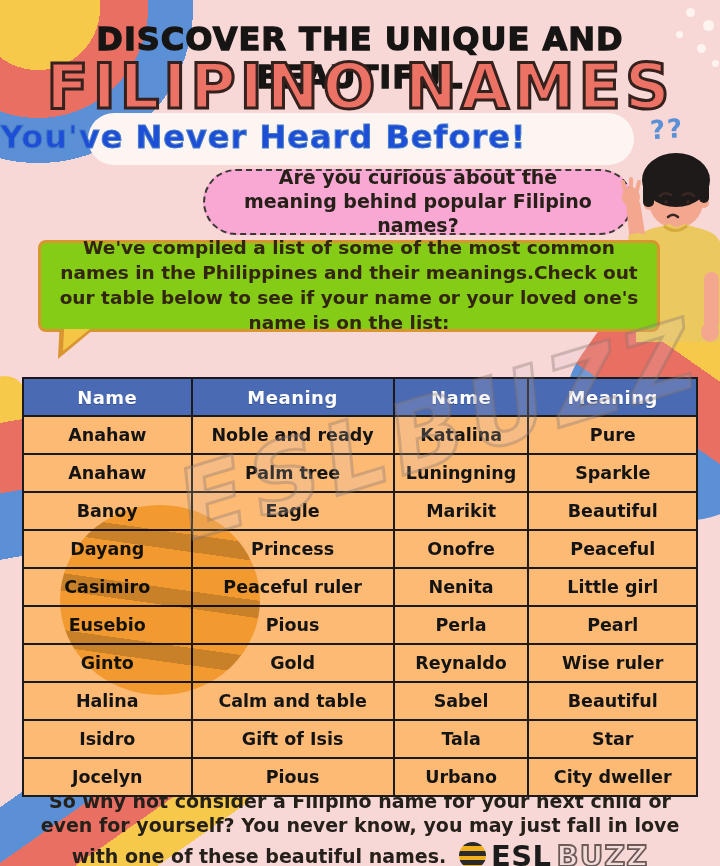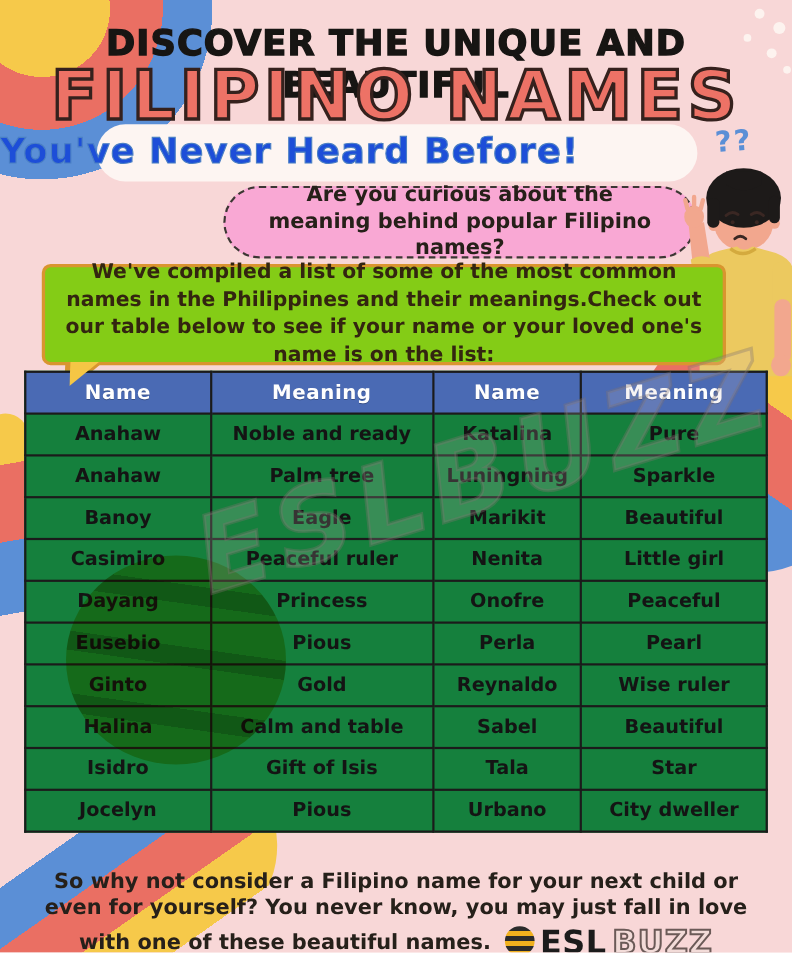--- a/index.html
+++ b/index.html
@@ -81,21 +81,21 @@
   
   .qmarks {
     position:absolute; left:650px; top:114px; z-index:2;
     font-size:26px; font-weight:900; color:#5b8fd6; transform:rotate(-4deg);
     letter-spacing:2px;
   }
   .character { position:absolute; left:600px; top:142px; width:120px; height:210px; z-index:2; }
 
   
   .table-wrap { position:absolute; left:22px; top:337px; width:676px; z-index:3; }
-  table.names { width:100%; border-collapse:collapse; table-layout:fixed; background:#15803d; }
+  table.names { width:100%; border-collapse:collapse; table-layout:fixed; background:#fdba74;margin-top:40px; }
   table.names col.c1 { width:25%; } table.names col.c2 { width:30%; }
   table.names col.c3 { width:20%; } table.names col.c4 { width:25%; }
   table.names th {
     background:#4a6ab4; color:#fefefe; font-size:18px; font-weight:800;
     border:2.5px solid #1b1b1b; height:38px; letter-spacing:.5px;
     text-shadow:0 1px 0 rgba(0,0,0,.25);
   }
   table.names td {
     border:2.5px solid #1b1b1b; height:38px; text-align:center;
     font-size:17.5px; font-weight:700; color:#141414;
@@ -223,30 +223,30 @@
             <td>Luningning</td>
             <td>Sparkle</td>
           </tr>
           <tr>
             <td>Banoy</td>
             <td>Eagle</td>
             <td>Marikit</td>
             <td>Beautiful</td>
           </tr>
           <tr>
+            <td>Dayang</td>
+            <td>Princess</td>
+            <td>Onofre</td>
+            <td>Peaceful</td>
+          </tr>
+          <tr>
             <td>Casimiro</td>
             <td>Peaceful ruler</td>
             <td>Nenita</td>
             <td>Little girl</td>
-          </tr>
-          <tr>
-            <td>Dayang</td>
-            <td>Princess</td>
-            <td>Onofre</td>
-            <td>Peaceful</td>
           </tr>
           <tr>
             <td>Eusebio</td>
             <td>Pious</td>
             <td>Perla</td>
             <td>Pearl</td>
           </tr>
           <tr>
             <td>Ginto</td>
             <td>Gold</td>

